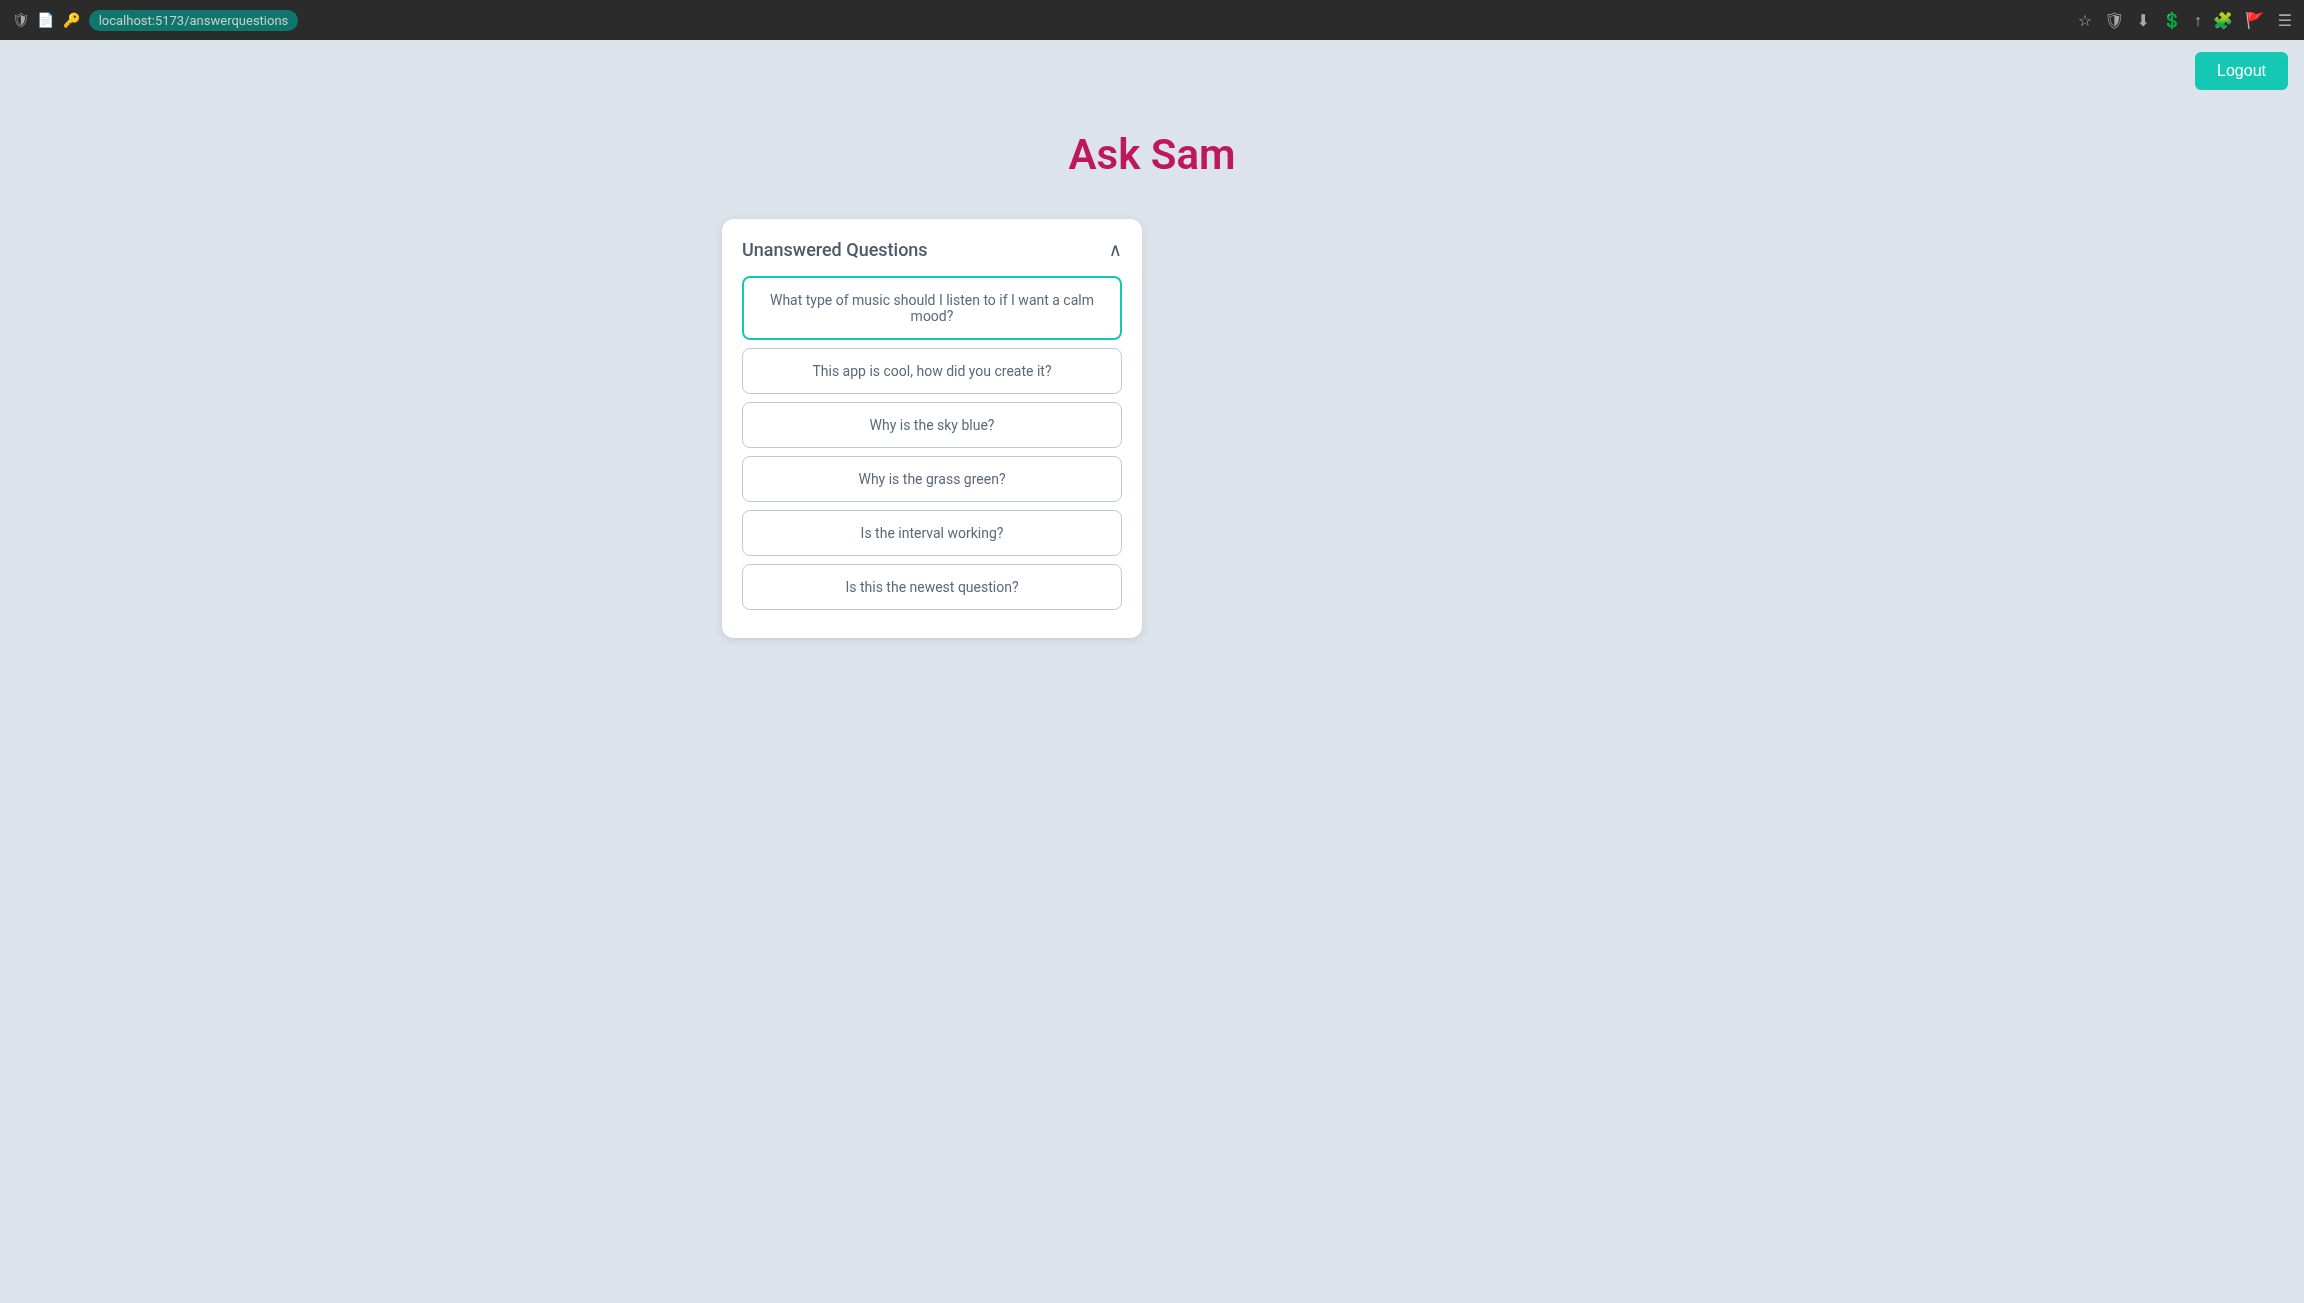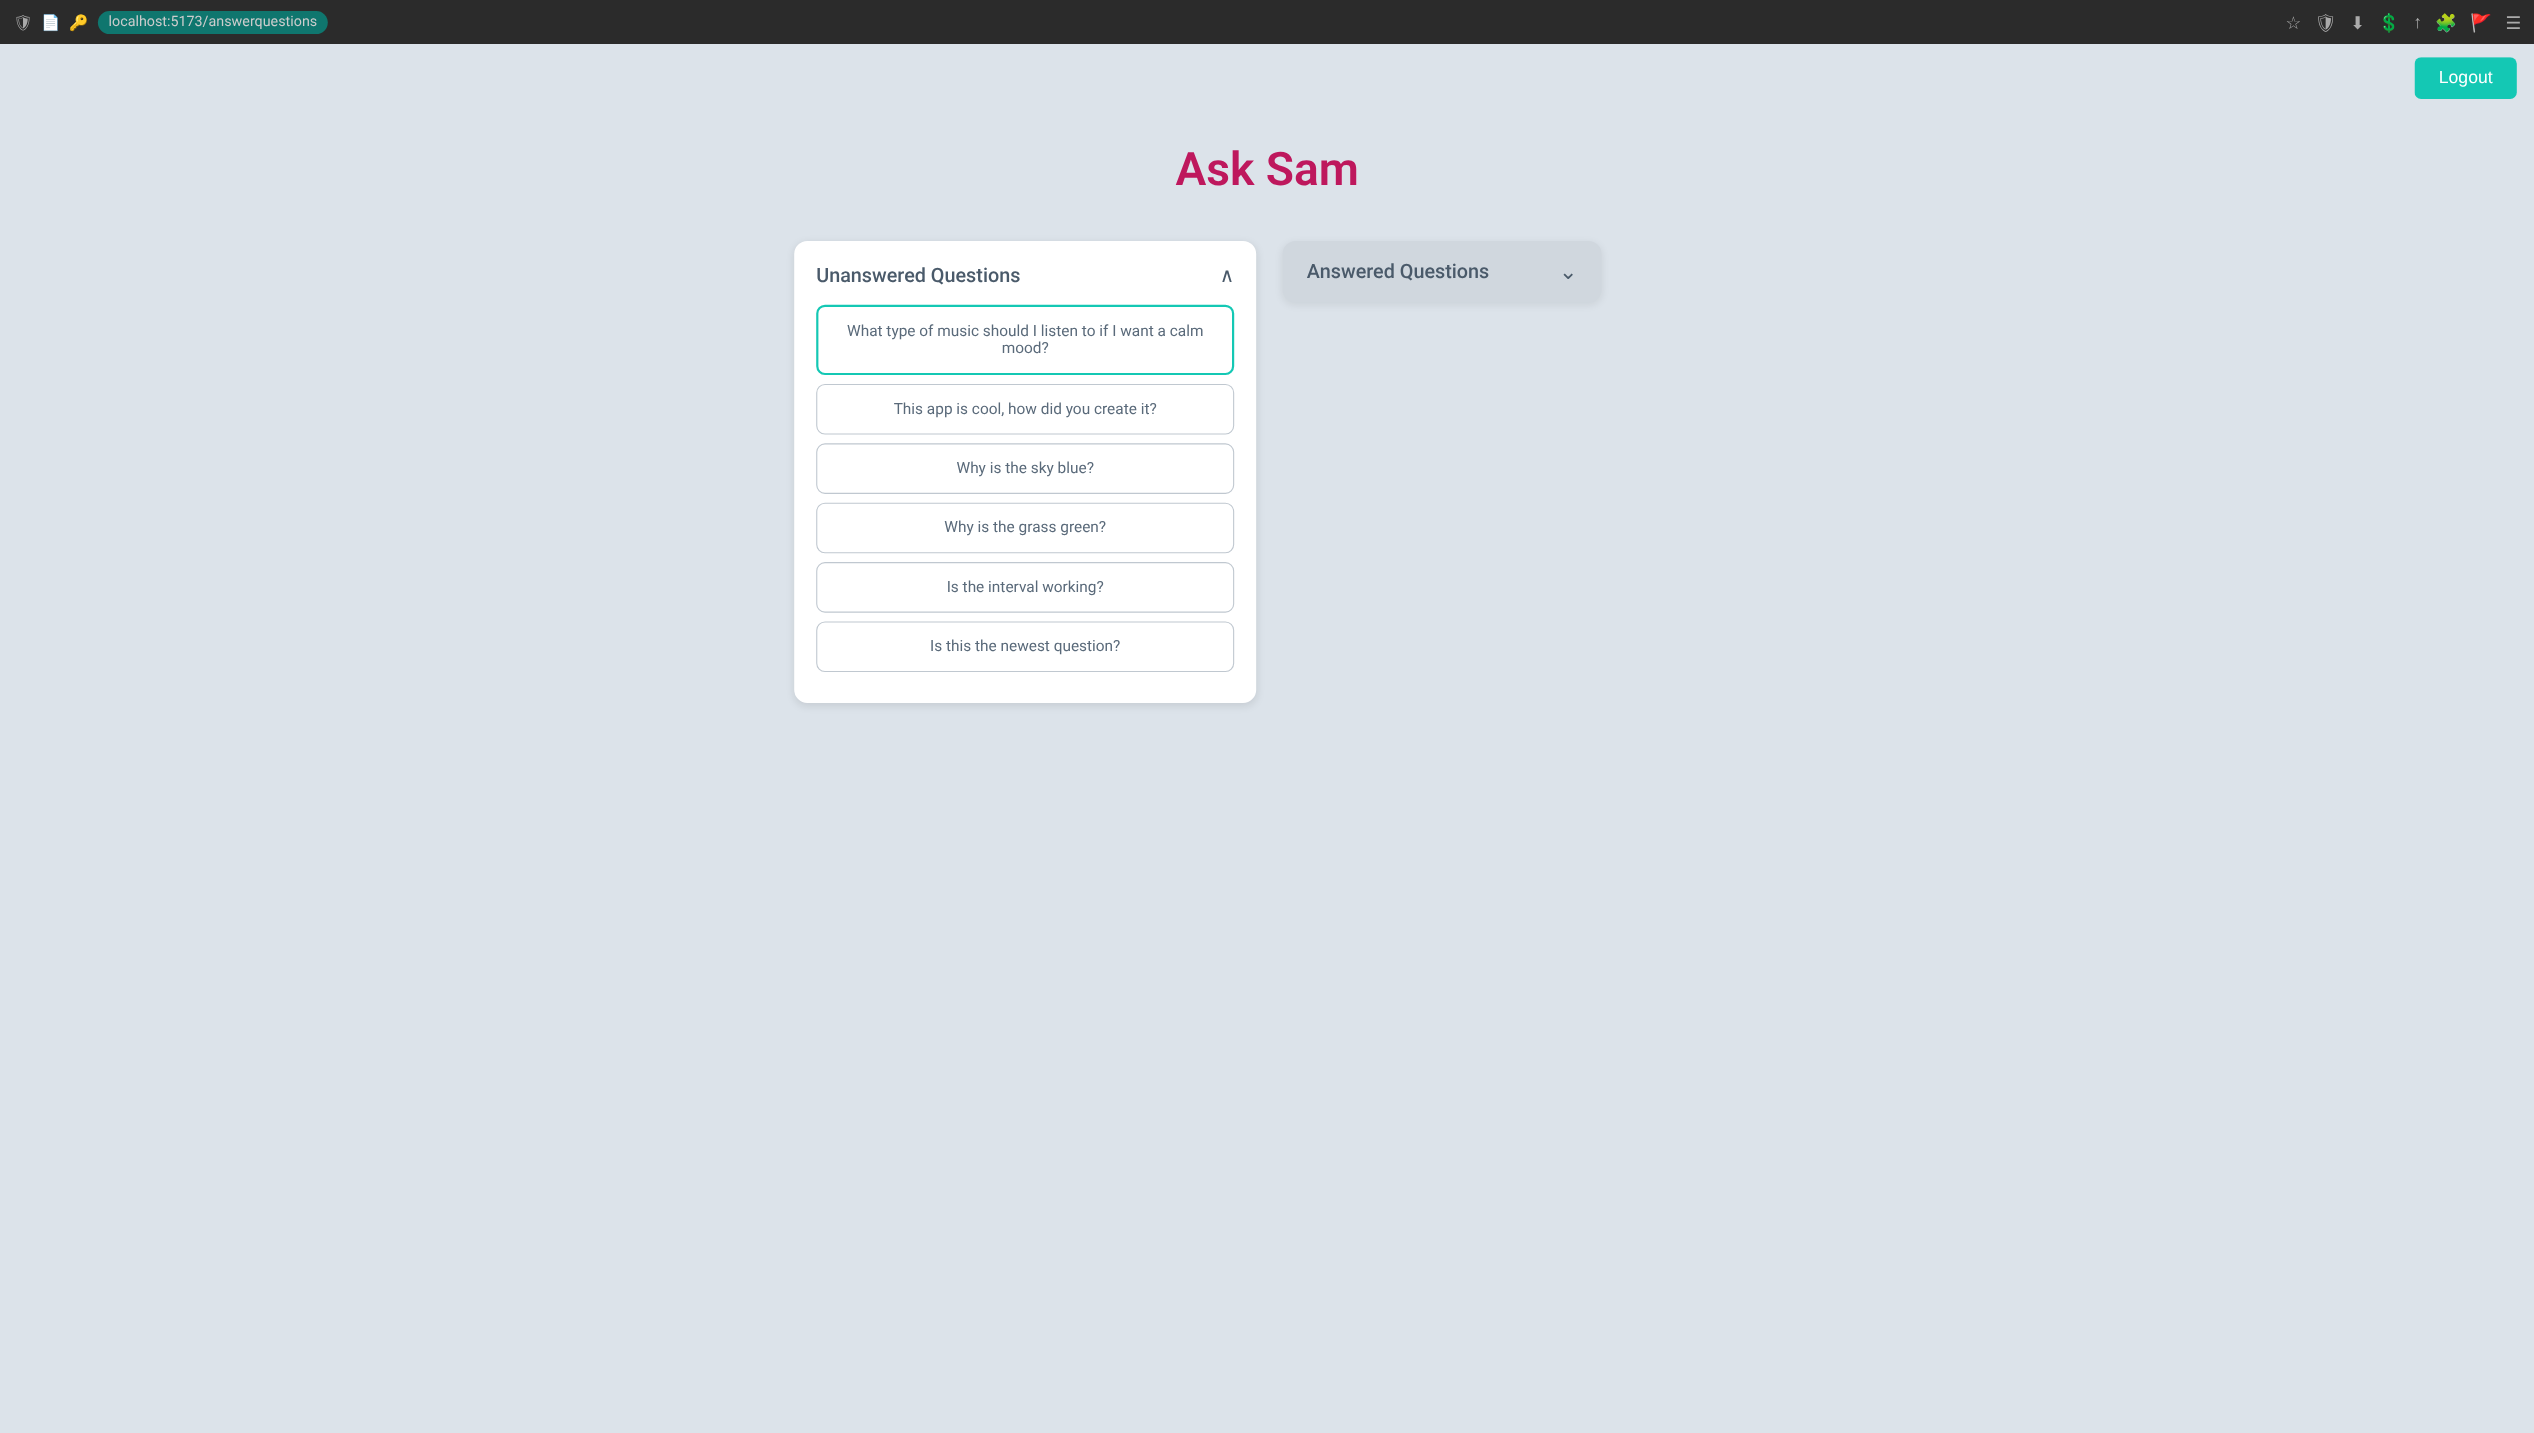--- a/index.html
+++ b/index.html
@@ -93,23 +93,23 @@
       margin-top: 90px;
       margin-bottom: 40px;
       font-size: 42px;
       font-weight: 600;
       color: #be185d;
     }
 
     
     .main-layout {
       display: flex;
-      justify-content: flex-start;
+      justify-content: space-between;
       align-items: flex-start;
-      gap: 24px;
+      gap: 37px;
       padding: 0 20px;
       max-width: 900px;
       margin: 0 auto;
     }
 
     
     .unanswered-panel {
       background: white;
       border-radius: 12px;
       padding: 20px;
@@ -219,19 +219,15 @@
       <div id="questions-list">
           <div class="question-item highlighted">What type of music should I listen to if I want a calm mood?</div>
           <div class="question-item">This app is cool, how did you create it?</div>
           <div class="question-item">Why is the sky blue?</div>
           <div class="question-item">Why is the grass green?</div>
           <div class="question-item">Is the interval working?</div>
           <div class="question-item">Is this the newest question?</div>
         </div>
     </div>
 
-    <div class="answered-panel">
-      <span class="answered-panel-title">Answered Questions</span>
-      <span class="chevron-down">⌄</span>
-    </div>
 
   </div>
 </div>
 
 </body></html>

